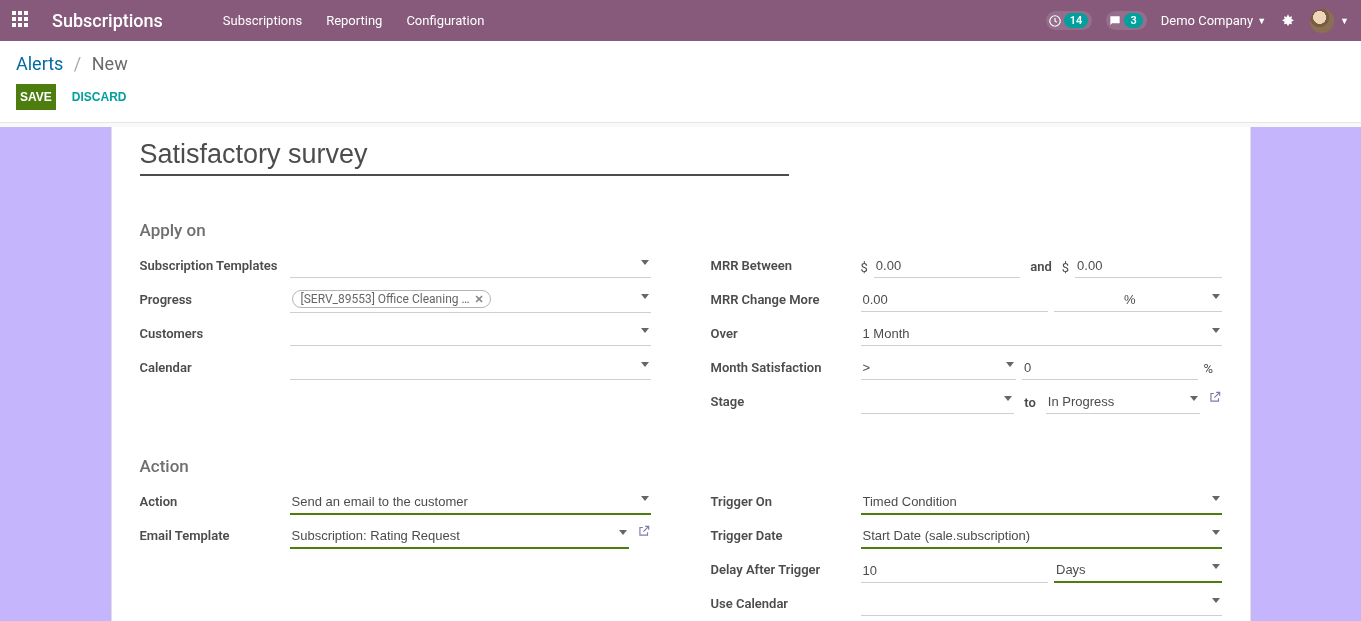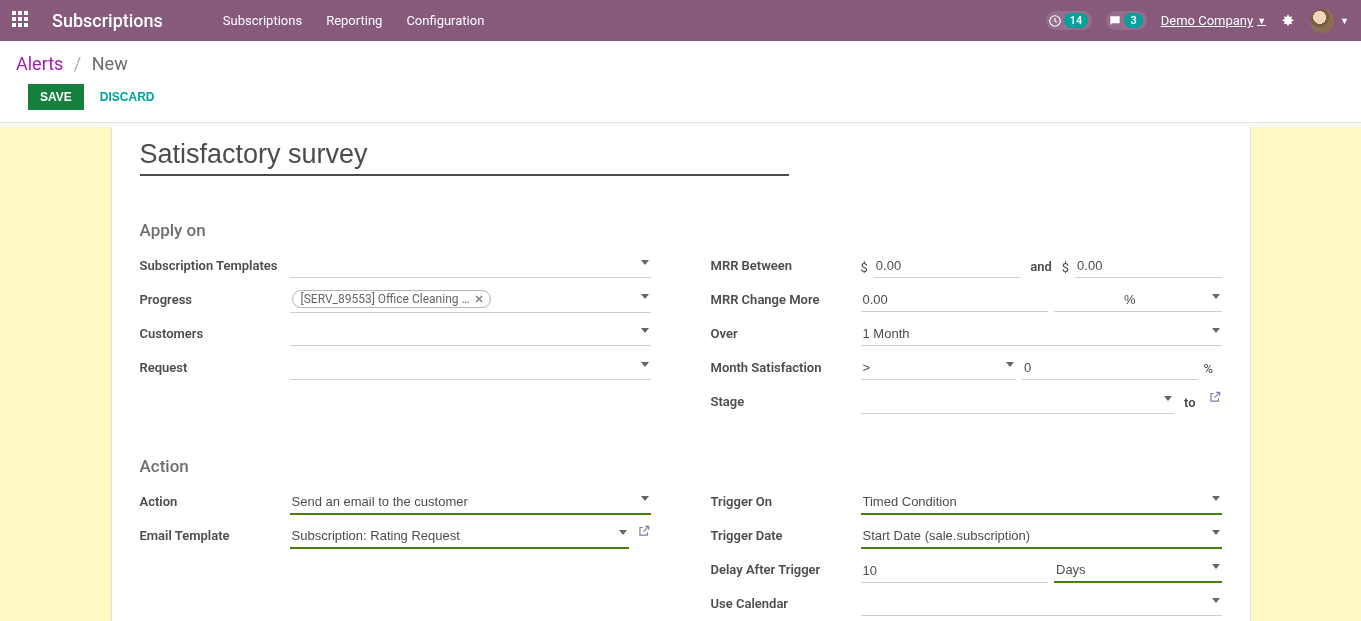--- a/index.html
+++ b/index.html
@@ -8,35 +8,35 @@
     
     .top-nav { background: #875A7B; color: #fff; height: 41px; display: flex; align-items: center; padding: 0 12px; }
     .apps-icon { width: 20px; height: 20px; display: grid; grid-template-columns: repeat(3,4px); grid-template-rows: repeat(3,4px); gap: 2px; margin-right: 20px; cursor: pointer; }
     .apps-icon span { background: #fff; width: 4px; height: 4px; }
     .app-title { font-size: 18px; font-weight: 500; margin-right: 60px; }
     .nav-menu { display: flex; gap: 24px; flex: 1; }
     .nav-menu a { color: #fff; text-decoration: none; font-size: 13px; cursor: pointer; }
     .nav-right { display: flex; align-items: center; gap: 14px; }
     .badge-pill { background: rgba(255,255,255,0.12); border-radius: 12px; padding: 2px 4px 2px 2px; display: flex; align-items: center; gap: 2px; font-size: 11px; cursor: pointer; }
     .badge-pill .count { background: #00A09D; border-radius: 10px; padding: 1px 6px; font-weight: 600; }
-    .company-switcher { display: flex; align-items: center; gap: 4px; cursor: pointer; font-size: 13px; text-decoration: underline; }
+    .company-switcher { display: flex; align-items: center; gap: 4px; cursor: pointer; font-size: 13px; }
     .gear-icon { width: 16px; height: 16px; cursor: pointer; }
     .avatar { width: 24px; height: 24px; border-radius: 50%; background: radial-gradient(circle at 40% 35%, #f0d6b8 30%, #7a5c44 31% 45%, #8b6f52 46%); cursor: pointer; }
     
     
     .action-bar { background: #fff; border-bottom: 1px solid #e6e6e6; padding: 12px 16px; }
     .breadcrumb { font-size: 18px; color: #6c6c6c; margin-bottom: 10px; }
-    .breadcrumb a { color: #a21caf; text-decoration: none; }
+    .breadcrumb a { color: #0369a1; text-decoration: none; }
     .breadcrumb .sep { color: #aaa; margin: 0 6px; }
     .action-buttons { display: flex; align-items: center; gap: 16px; }
-    .btn-save { background: #15803d; color: #fff; border: none; padding: 6px 12px; font-size: 12px; font-weight: 600; cursor: pointer; margin-left: 12px; }
+    .btn-save { background: #4d7c0f; color: #fff; border: none; padding: 6px 4px; font-size: 12px; font-weight: 600; cursor: pointer; }
     .btn-discard { color: #00A09D; background: none; border: none; font-size: 12px; font-weight: 600; cursor: pointer; }
     
     
-    .scroll-area { position: absolute; top: 127px; bottom: 0; left: 0; right: 0; overflow-y: scroll; background: #fef9c3; }
+    .scroll-area { position: absolute; top: 127px; bottom: 0; left: 0; right: 0; overflow-y: scroll; background: #c4b5fd; }
     .scroll-area::-webkit-scrollbar { width: 16px; }
     .scroll-area::-webkit-scrollbar-track { background: #f1f1f1; }
     .scroll-area::-webkit-scrollbar-thumb { background: #c1c1c1; }
     .sheet { max-width: 1140px; margin: 0 auto; background: #fff; border: 1px solid #e0e0e0; border-top: none; padding: 8px 28px 40px; }
     .record-title { font-size: 27px; font-weight: 500; color: #4c4c4c; border: none; border-bottom: 2px solid #4c4c4c; width: 60%; padding: 4px 0; margin-bottom: 28px; background: transparent; outline: none; }
     
     .section-title { font-size: 17px; color: #6f6f6f; margin: 16px 0 14px; font-weight: 500; }
     .form-grid { display: grid; grid-template-columns: 1fr 1fr; gap: 0 60px; }
     .field-row { display: flex; align-items: flex-start; margin-bottom: 8px; min-height: 26px; }
     .field-label { width: 150px; flex-shrink: 0; font-weight: 600; color: #4c4c4c; font-size: 13px; padding-top: 4px; }
@@ -146,21 +146,21 @@
           </div>
         </div>
         <div class="field-row">
           <div class="field-label">Customers</div>
           <div class="field-widget">
             <input class="m2m-input" style="">
             <span class="dropdown-caret"></span>
           </div>
         </div>
         <div class="field-row">
-          <div class="field-label">Request</div>
+          <div class="field-label">Calendar</div>
           <div class="field-widget">
             <input class="m2o-input" style="">
             <span class="dropdown-caret"></span>
           </div>
         </div>
       </div>
 
       <div>
         <div class="field-row">
           <div class="field-label">MRR Between</div>
@@ -201,20 +201,24 @@
           </div>
         </div>
         <div class="field-row">
           <div class="field-label">Stage</div>
           <div class="field-widget composite">
             <div style="position:relative;flex:1;">
               <input class="m2o-input" value="" style="">
               <span class="dropdown-caret"></span>
             </div>
             <span class="mid-label">to</span>
+            <div style="position:relative;flex:1;">
+              <input class="m2o-input" value="In Progress" style="">
+              <span class="dropdown-caret"></span>
+            </div>
           </div>
           <svg class="ext-link" width="14" height="14" viewBox="0 0 24 24" fill="none" stroke="#7C7BAD" stroke-width="2">
               <path d="M14 4h6v6M20 4l-9 9M18 14v5H5V6h5"></path>
             </svg>
         </div>
       </div>
     </div>
     
     <div class="section-title" style="margin-top:32px;">Action</div>
     

